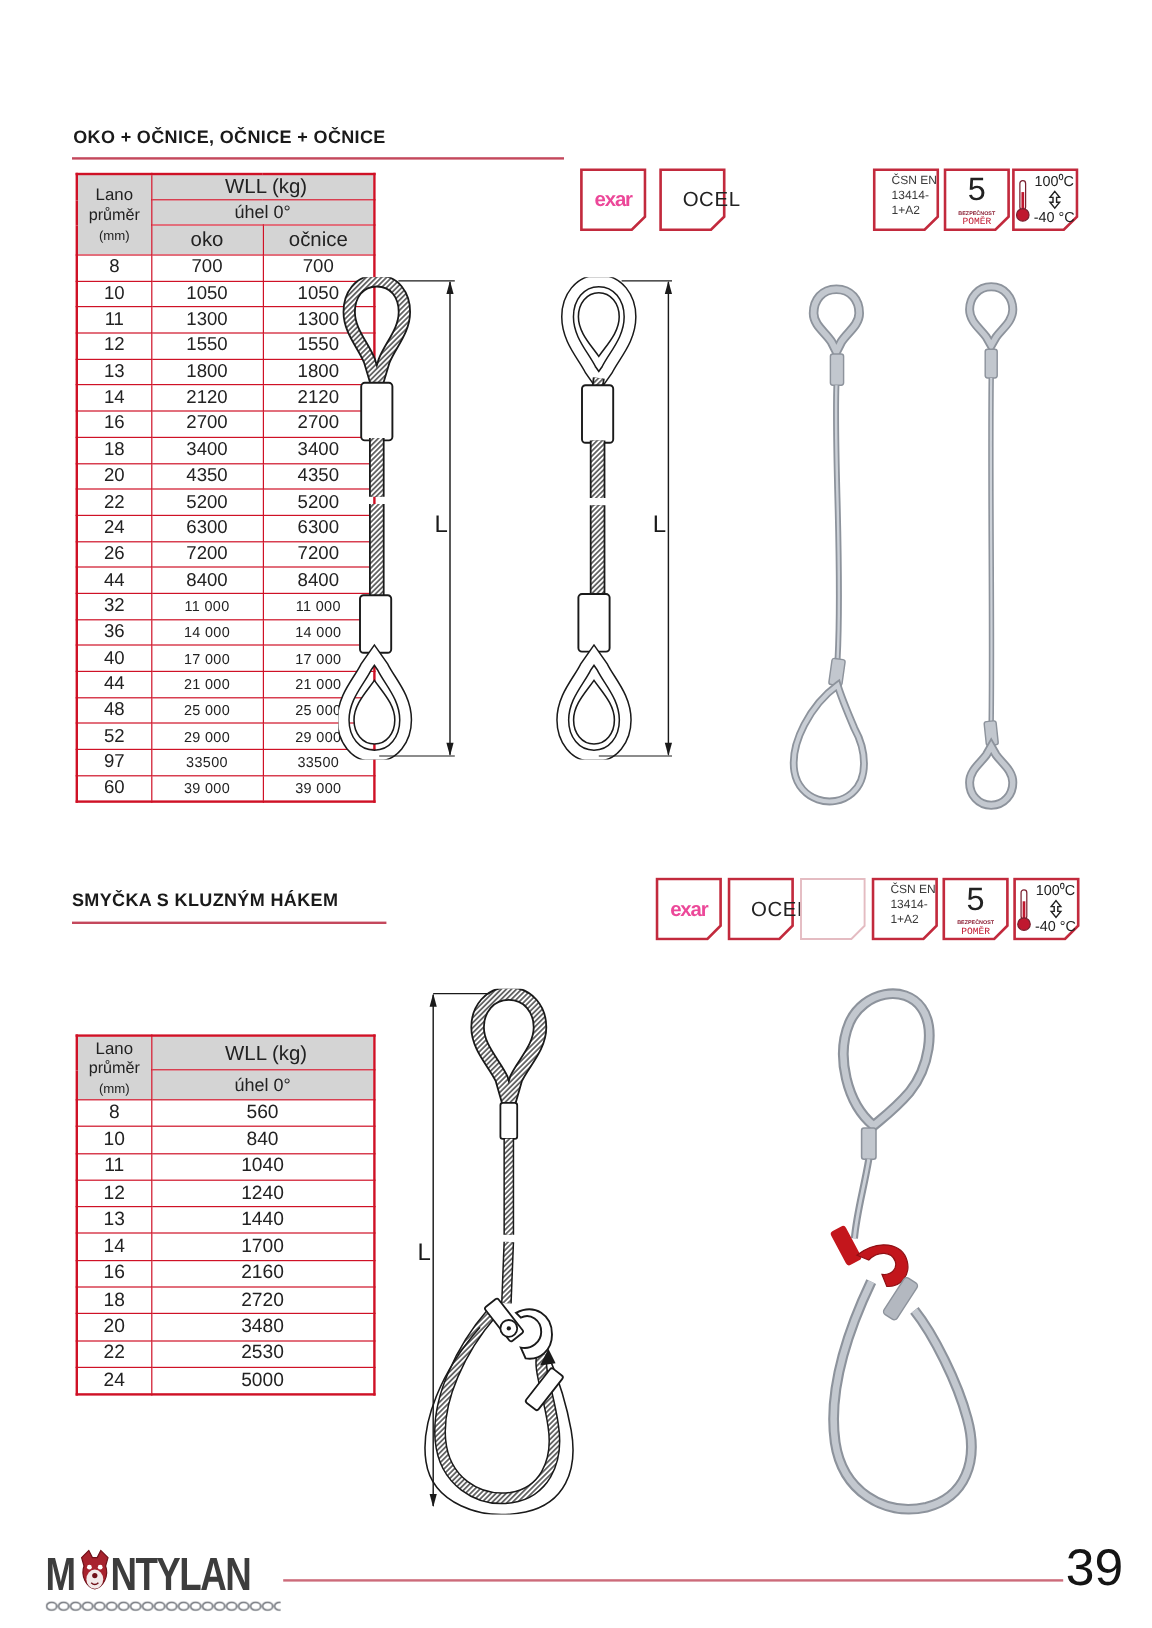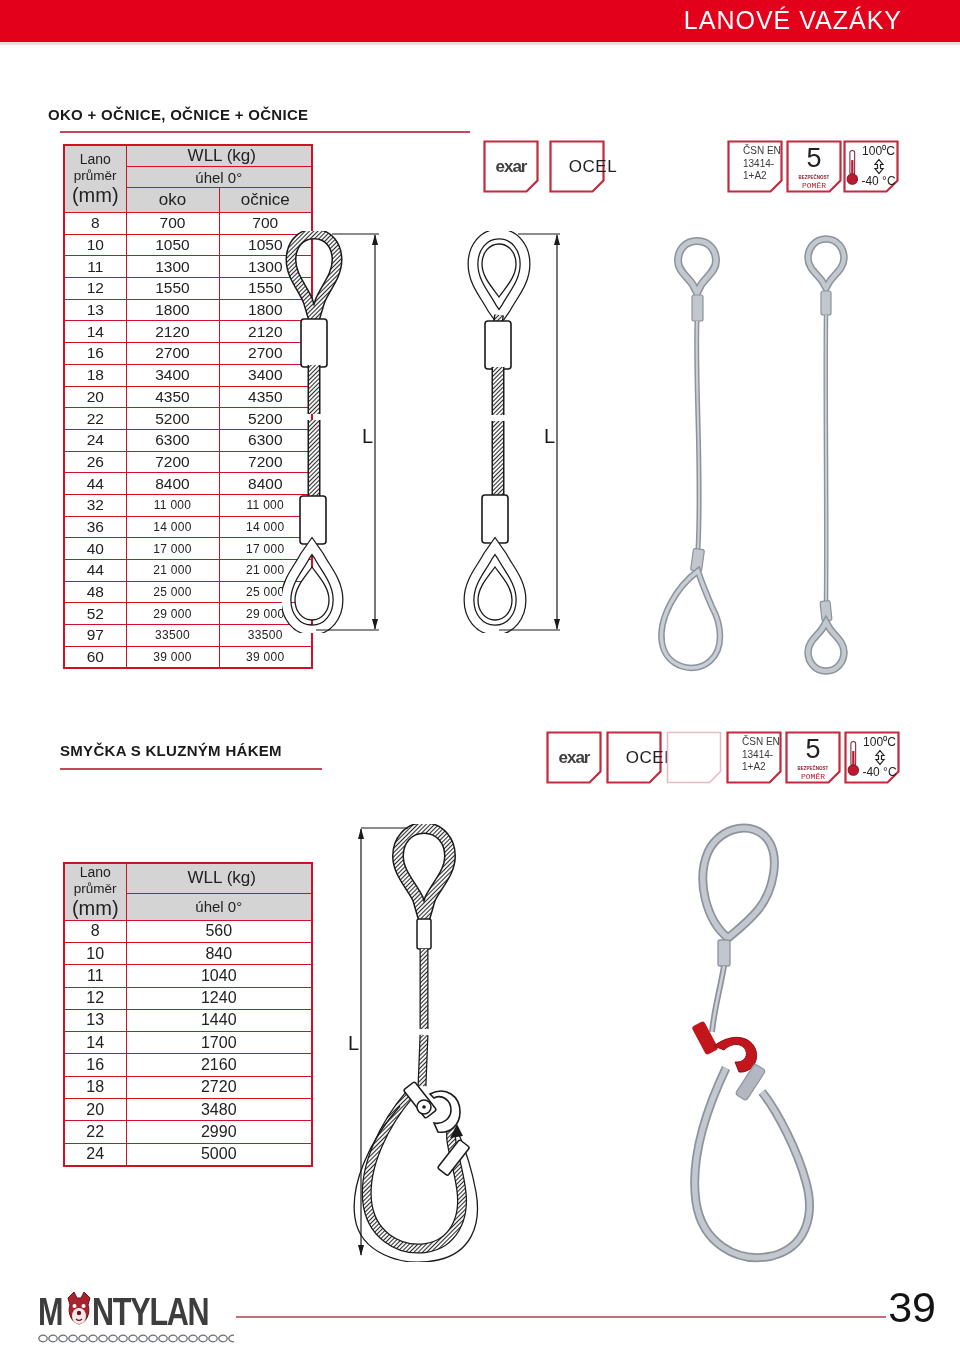--- a/index.html
+++ b/index.html
@@ -18,36 +18,36 @@
 
   
   table.wll{position:absolute;border-collapse:collapse;background:#fff;
             border:2px solid #cf1126;table-layout:fixed;}
   table.wll th,table.wll td{border:1px solid #cf1126;text-align:center;color:#222;
             padding:0;overflow:hidden;}
   table.wll th{background:#d4d4d4;font-weight:400;}
   .diam-th{font-size:14px;line-height:1.15;}
   .diam-th .l1{font-size:14px;}
   .diam-th .l2{font-size:13.5px;}
-  .diam-th .l3{font-size:20px;}
+  .diam-th .l3{font-size:11px;}
   .wll-th{font-size:17px;text-align:right;padding-left:6px !important;height:20px;}
   .angle-th{font-size:15px;height:20px;}
   .sub-th{font-size:17px;height:24px;}
   #table1 td{height:20.7px;font-size:15.5px;}
   #table2 td{height:21.3px;font-size:16px;}
   #table2 .wll-th{height:27px;}
   #table2 .angle-th{height:24px;font-size:15px;}
   td.sm{font-size:12px !important;letter-spacing:.3px;}
 
   
   .badge{position:absolute;width:56px;height:53px;}
   .badge svg.frame{position:absolute;left:0;top:0;width:100%;height:100%;}
   .badge .content{position:absolute;left:0;top:0;width:100%;height:100%;
                   display:flex;flex-direction:column;align-items:center;justify-content:center;}
-  .badge .exar-text{font-size:17px;font-weight:800;letter-spacing:-1px;color:#404040;}
+  .badge .exar-text{font-size:17px;font-weight:800;letter-spacing:-1px;color:#ec4899;}
   .badge .ocel-text{font-size:17px;color:#222;letter-spacing:.5px;margin-left:32px;}
   .badge .csn-lines{align-items:flex-start;justify-content:flex-start;padding:5px 0 0 16px;
                     font-size:10px;line-height:1.25;color:#3a3a3a;}
   .badge .five{font-size:27px;color:#222;line-height:1;margin-top:1px;}
   .badge .safety1{font-size:4.5px;font-weight:700;color:#8b1f33;margin-top:3px;}
   .badge .safety2{font-size:8px;color:#c0182f;margin-top:1px;font-family:Liberation Mono, monospace;}
   .badge .temp-wrap{flex-direction:row;gap:2px;}
   .badge .temp-col{display:flex;flex-direction:column;align-items:center;line-height:1.1;}
   .badge .temp-max,.badge .temp-min{font-size:12px;color:#222;}
 
@@ -73,25 +73,22 @@
       <line x1="1.5" y1="0" x2="1.5" y2="3" stroke="#2b2b2b" stroke-width="1.1"></line>
     </pattern>
     <pattern id="chainp" patternUnits="userSpaceOnUse" width="10" height="9">
       <ellipse cx="5" cy="4.5" rx="4.2" ry="3.3" fill="none" stroke="#6b6f76" stroke-width="1.3"></ellipse>
     </pattern>
   </defs>
 </svg>
 
 <div class="page">
 
-  <div class="top-bar">
-    <div class="title">LANOVÉ VAZÁKY</div>
-  </div>
-
-  <div class="sec-title" style="left:48px;top:106px;">OKO + OČNICE, OČNICE + OČNICE</div>
+
+  <div class="sec-title" style="left:61px;top:106px;">OKO + OČNICE, OČNICE + OČNICE</div>
   <div class="sec-underline" style="left:60px;top:131px;width:410px;"></div>
 
   <table class="wll" id="table1" style="left:63px;top:144px;width:248px;">
     <colgroup>
         <col style="width:62px">
         <col style="width:93px">
         <col style="width:93px">
       </colgroup>
     <thead>
       <tr>
@@ -483,21 +480,21 @@
       <td>2720</td>
     </tr>
 
     <tr>
       <td>20</td>
       <td>3480</td>
     </tr>
 
     <tr>
       <td>22</td>
-      <td>2990</td>
+      <td>2530</td>
     </tr>
 
     <tr>
       <td>24</td>
       <td>5000</td>
     </tr>
   </tbody>
   </table>
 
   <svg class="fig" style="left:348px;top:824px;" width="140" height="438" viewBox="0 0 140 438">

